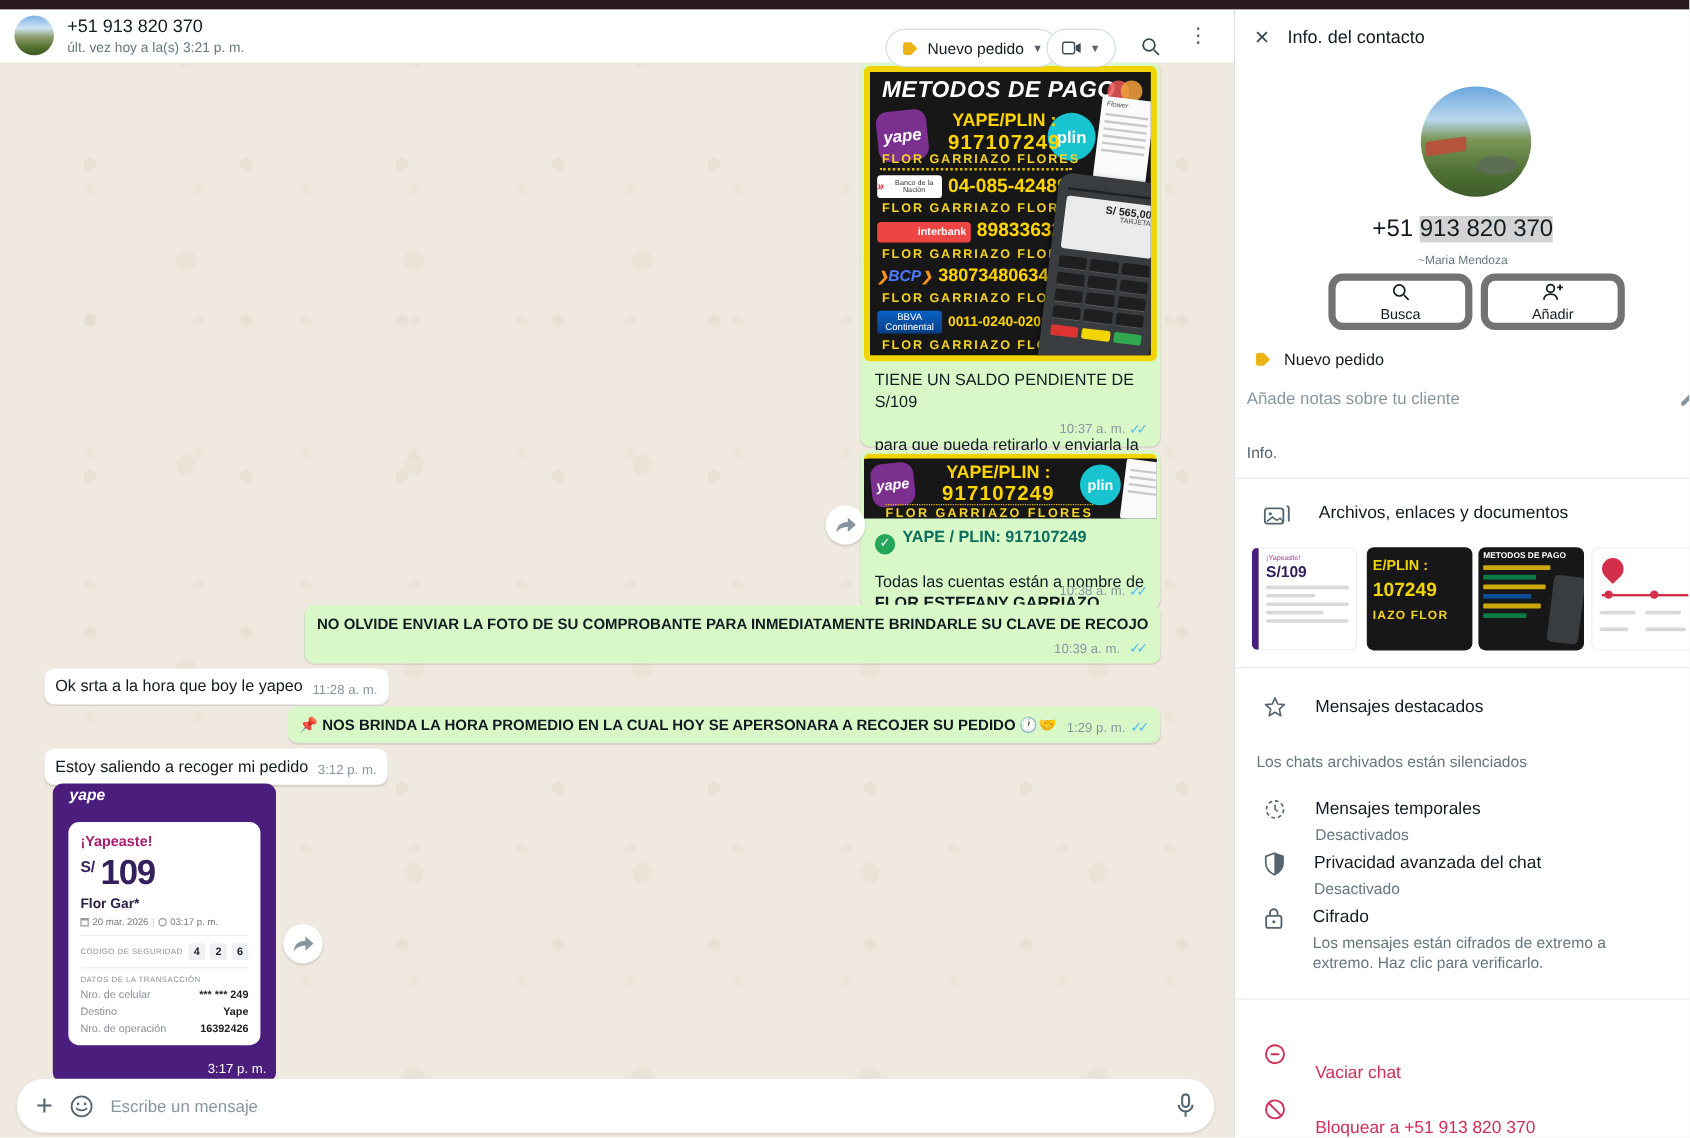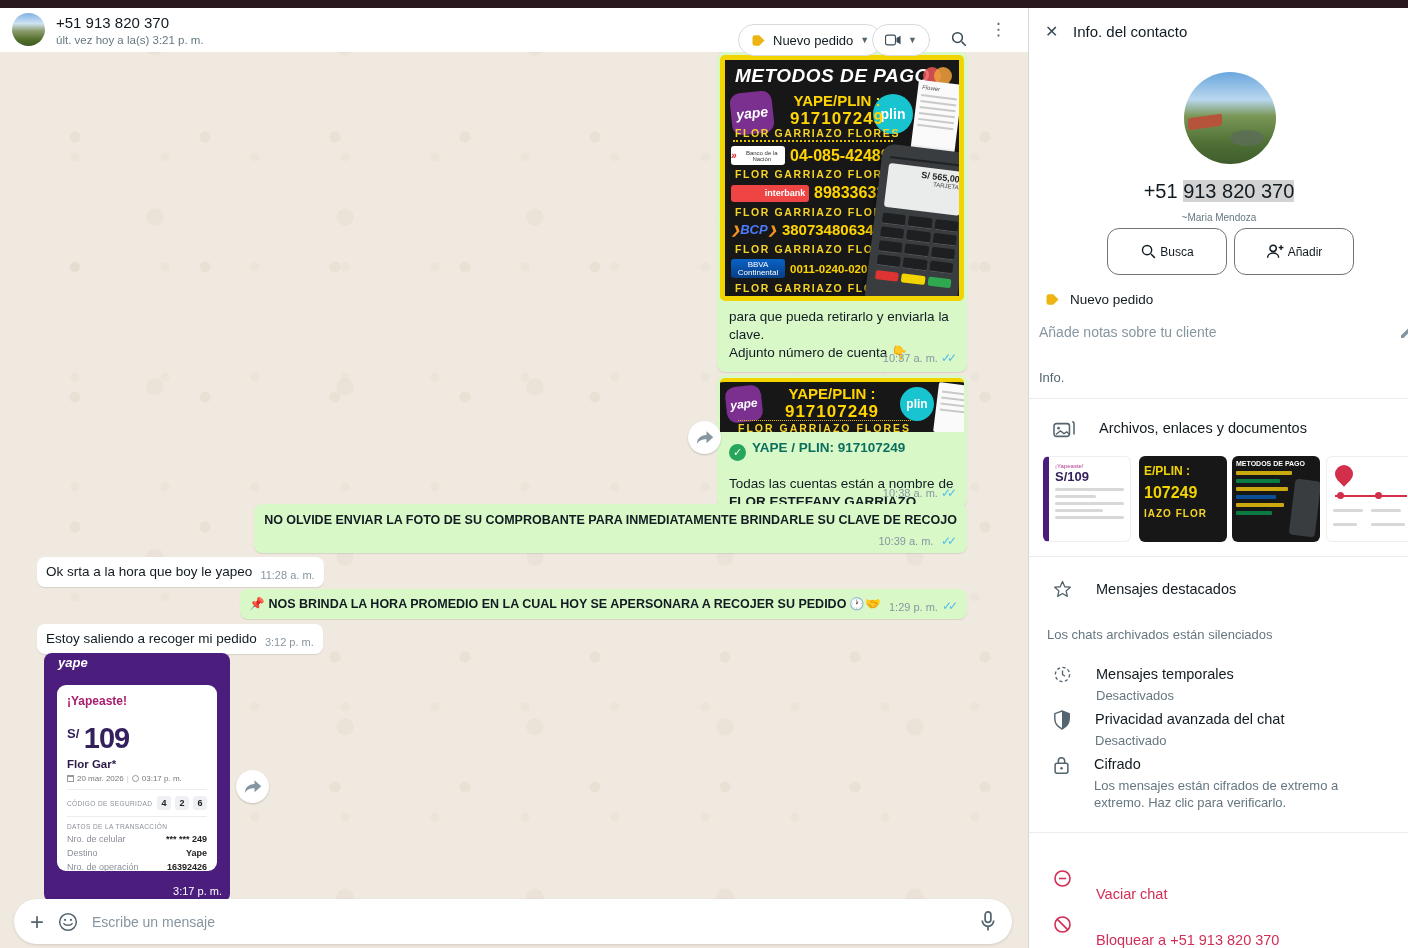--- a/index.html
+++ b/index.html
@@ -104,21 +104,21 @@
 
   .fwd-btn { position:absolute; width:33px; height:33px; border-radius:50%; background:#fff; box-shadow:0 1px 2px rgba(0,0,0,.18);
     display:flex; align-items:center; justify-content:center; cursor:pointer; z-index:2; }
 
   
   .receipt { position:absolute; left:44px; top:601px; width:186px; height:249px; border-radius:8px; overflow:hidden;
     background:#4b1e7d; z-index:1; cursor:pointer; }
   .r-logo { position:absolute; left:14px; top:2px; color:#fff; font-style:italic; font-weight:bold; font-size:13px; }
   .r-card { position:absolute; left:13px; top:32px; width:160px; height:186px; background:#fff; border-radius:9px; padding:9px 10px; }
   .r-title { color:#a81e6e; font-weight:bold; font-size:12px; }
-  .r-amt-row { margin-top:14px; color:#35205e; }
+  .r-amt-row { margin-top:4px; color:#35205e; }
   .r-cur { font-size:13px; font-weight:bold; vertical-align:10px; }
   .r-amt { font-size:29px; font-weight:bold; letter-spacing:-1px; }
   .r-name { margin-top:3px; font-size:11.5px; font-weight:bold; color:#2d1c4a; }
   .r-date { margin-top:4px; font-size:8px; color:#777; display:flex; align-items:center; gap:3px; }
   .cal-ic { width:7px; height:7px; border:1px solid #999; border-top:2px solid #999; display:inline-block; }
   .clk-ic { width:7px; height:7px; border:1px solid #999; border-radius:50%; display:inline-block; }
   .r-hr { border-top:1px solid #ececec; margin:6px 0; }
   .r-sec { display:flex; justify-content:space-between; align-items:center; }
   .r-lab { font-size:6.5px; color:#8a8f98; letter-spacing:.4px; }
   .r-code { display:flex; gap:4px; }
@@ -140,22 +140,22 @@
   .panel { position:absolute; left:1028px; top:8px; width:380px; height:940px; background:#fff; border-left:1px solid #d1d7db; overflow:hidden; }
   .p-close { position:absolute; left:16px; top:14px; font-size:16px; color:#3b4a54; cursor:pointer; }
   .p-title { position:absolute; left:44px; top:15px; font-size:15px; color:#111b21; }
   .p-avatar { position:absolute; left:155px; top:64px; width:92px; height:92px; border-radius:50%; overflow:hidden; cursor:pointer;
     background:linear-gradient(180deg,#6aa7dd 0%,#b9d7ee 30%,#7a9757 48%,#4e6f35 78%,#3f5d2c 100%); }
   .p-roof { position:absolute; left:4px; top:44px; width:34px; height:12px; background:#b5543a; transform:skewY(-8deg); border-radius:2px; }
   .p-pond { position:absolute; left:46px; top:58px; width:34px; height:16px; background:#5d6e55; border-radius:50%; opacity:.9; }
   .p-phone { position:absolute; left:0; top:172px; width:380px; text-align:center; font-size:20px; color:#111b21; }
   .p-phone .hl { background:#d3d3d3; }
   .p-push { position:absolute; left:0; top:204px; width:380px; text-align:center; font-size:10px; color:#667781; }
-  .p-btn { position:absolute; top:220px; width:120px; height:47px; border:1px solid #737373; border-radius:12px; background:#fff;
-    display:flex; flex-direction:row; align-items:center; justify-content:center; gap:3px; cursor:pointer; }
+  .p-btn { position:absolute; top:220px; width:120px; height:47px; border:6px solid #737373; border-radius:12px; background:#fff;
+    display:flex; flex-direction:column; align-items:center; justify-content:center; gap:3px; cursor:pointer; }
   .p-btn span { font-size:12px; color:#111b21; }
   .p-label-row { position:absolute; left:16px; top:284px; display:flex; align-items:center; gap:10px; cursor:pointer; }
   .p-label-row span { font-size:13.5px; color:#111b21; }
   .p-notes { position:absolute; left:10px; top:316px; font-size:14px; color:#8696a0; cursor:text; }
   .p-pencil { position:absolute; left:370px; top:316px; color:#8696a0; }
   .p-info { position:absolute; left:10px; top:362px; font-size:13px; color:#54656f; }
   .p-div { position:absolute; left:0; width:380px; border-top:1px solid #e9edef; }
   .p-row { position:absolute; left:24px; display:flex; align-items:flex-start; gap:24px; cursor:pointer; }
   .p-row .tx { font-size:14.5px; color:#111b21; }
   .p-row .sub { font-size:13px; color:#667781; margin-top:4px; line-height:17px; }
@@ -292,20 +292,21 @@
                 <i></i>
               </div>
             <div class="pos-bot">
                 <i class="kr"></i>
                 <i class="ky"></i>
                 <i class="kg"></i>
               </div>
           </div>
         </div>
         <div class="caption" style="height:68px;">
+          <div class="msg-text" style="margin-bottom:18px;">TIENE UN SALDO PENDIENTE DE S/109</div>
           <div class="msg-text">para que pueda retirarlo y enviarla la clave.</div>
           <div class="msg-text">Adjunto número de cuenta 👇</div>
           <div class="cap-time">
             <span class="msg-time">10:37 a. m.</span>
             <span class="ticks">✓✓</span>
           </div>
         </div>
       </div>
 
       <div class="fwd-btn" style="left:688px; top:369px;">

